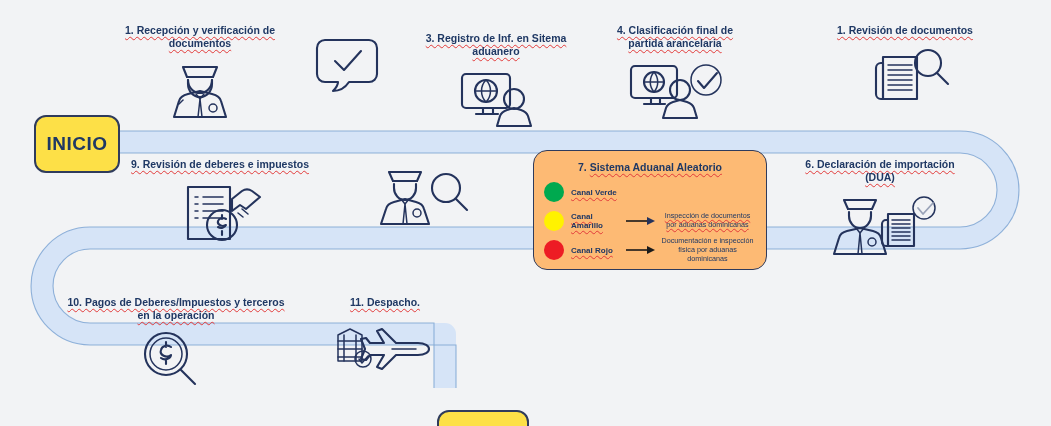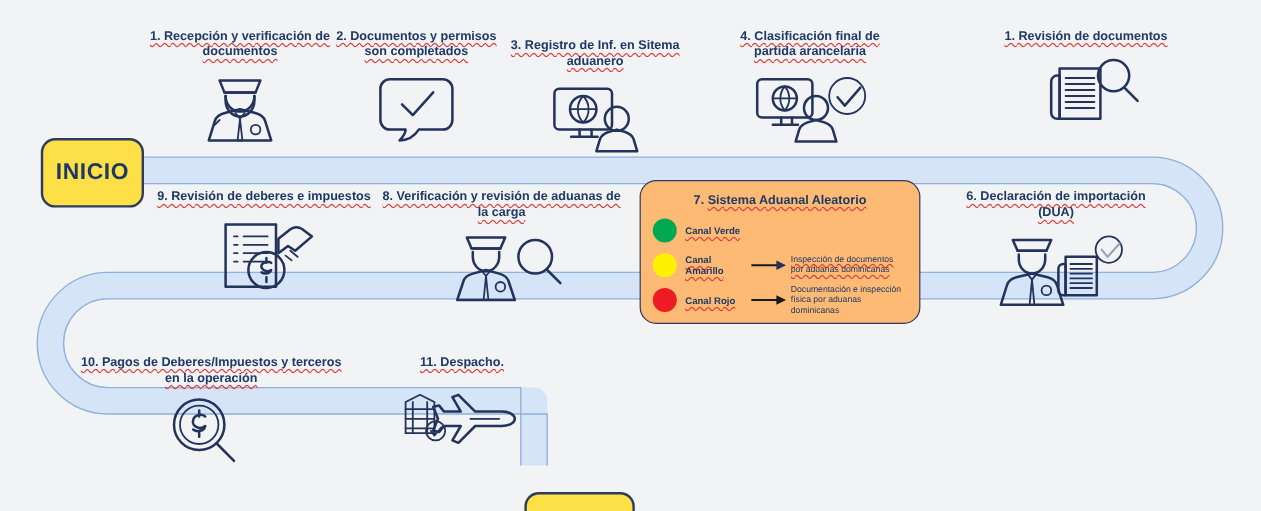--- a/index.html
+++ b/index.html
@@ -118,20 +118,21 @@
     text-underline-offset: 2px;
   }
   .channel-arrow {
     flex: 0 0 auto;
     width: 30px;
     margin: 0 3px;
   }
   .channel-desc {
     font-size: 7.2px;
     line-height: 1.22;
+    text-align: center;
     color: #1f3864;
     flex: 1 1 auto;
   }
   .channel-desc.wavy {
     text-decoration: underline;
     text-decoration-color: #e23b3b;
     text-decoration-style: wavy;
     text-decoration-thickness: .8px;
     text-underline-offset: 1px;
   }
@@ -180,21 +181,20 @@
     <path class="ink" d="M31 22 v4 a12 13 0 0 0 24 0 v-4"></path>
     <path class="ink" d="M17 59 l5 -16 c1 -4 5 -6 9 -7 l12 -3 12 3 c4 1 8 3 9 7 l5 16 z"></path>
     <path class="ink-thin" d="M39 36 l4 5 4 -5"></path>
     <path class="ink-thin" d="M43 41 l-2 18 h4 z"></path>
     <circle class="ink-thin" cx="56" cy="50" r="4"></circle>
     <path class="ink-thin" d="M26 42 l-4 4"></path>
   </svg>
 </div>
 
 <div class="step" style="left:272px; top:24px; width:150px;">
-  <div class="step-label">2. Documentos y permisos son completados</div>
   <svg class="step-icon" width="72" height="62" viewBox="0 0 72 62">
     <path class="ink" d="M14 8 h44 a8 8 0 0 1 8 8 v26 a8 8 0 0 1 -8 8 h-20 c-4 6 -10 9 -16 9 c4 -4 5 -6 5 -9 h-13 a8 8 0 0 1 -8 -8 v-26 a8 8 0 0 1 8 -8 z"></path>
     <path class="ink" d="M24 29 l9 9 17 -19"></path>
   </svg>
 </div>
 
 <div class="step" style="left:420px; top:32px; width:152px;">
   <div class="step-label">3. Registro de Inf. en  Sitema aduanero</div>
   <svg class="step-icon" width="88" height="62" viewBox="0 0 88 62">
     <rect class="ink" x="10" y="8" width="48" height="34" rx="4"></rect>
@@ -239,21 +239,20 @@
     <rect class="ink" x="18" y="8" width="42" height="52"></rect>
     <path class="ink-thin" d="M25 18 h3 M33 18 h20 M25 25 h3 M33 25 h20 M25 32 h3 M33 32 h20 M25 39 h3 M33 39 h20"></path>
     <path class="ink" d="M62 20 l10 -8 c3 -2 7 -2 10 0 l8 6 -14 12 -6 -4 -8 6 z"></path>
     <path class="ink-thin" d="M72 30 l6 5 M68 34 l5 4"></path>
     <circle class="ink" cx="52" cy="46" r="15"></circle>
     <path class="ink" d="M56 40 a5 4 0 0 0 -8 2 a5 4 0 0 0 8 4 a5 4 0 0 1 -8 2 M52 36 v4 M52 52 v4"></path>
   </svg>
 </div>
 
 <div class="step" style="left:318px; top:158px; width:200px;">
-  <div class="step-label">8. Verificación y revisión de aduanas de la carga</div>
   <svg class="step-icon" width="106" height="62" viewBox="0 0 106 62">
     <path class="ink" d="M24 6 h32 l-4 9 h-24 z"></path>
     <path class="ink" d="M28 15 h24"></path>
     <path class="ink" d="M29 18 v4 a11 12 0 0 0 22 0 v-4"></path>
     <path class="ink" d="M16 58 l5 -15 c1 -4 4 -6 8 -7 l11 -3 11 3 c4 1 7 3 8 7 l5 15 z"></path>
     <path class="ink-thin" d="M36 33 l4 5 4 -5"></path>
     <path class="ink-thin" d="M40 38 l-2 20 h4 z"></path>
     <circle class="ink-thin" cx="52" cy="47" r="4"></circle>
     <circle class="ink" cx="81" cy="22" r="14"></circle>
     <path class="ink" d="M91 33 l11 11"></path>

